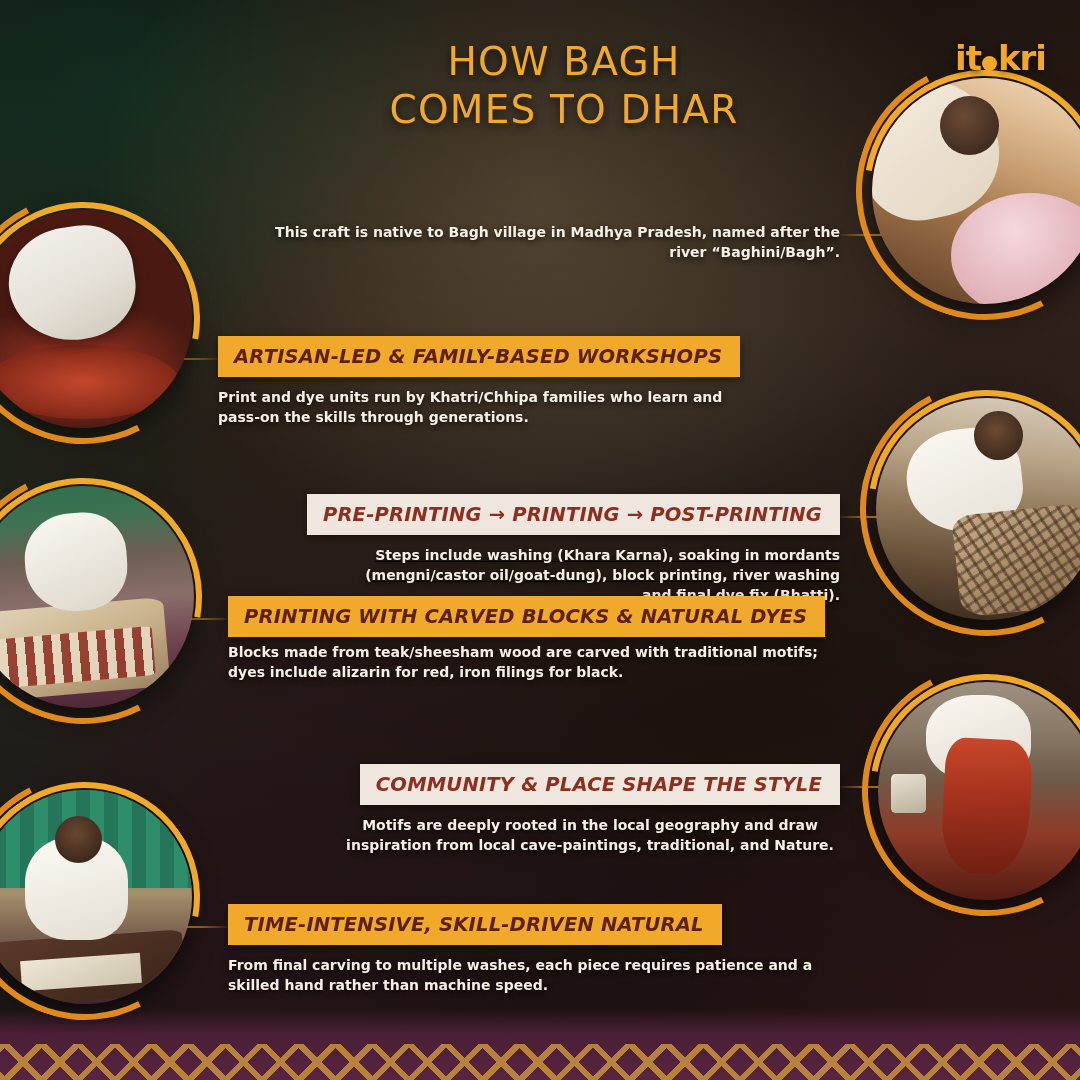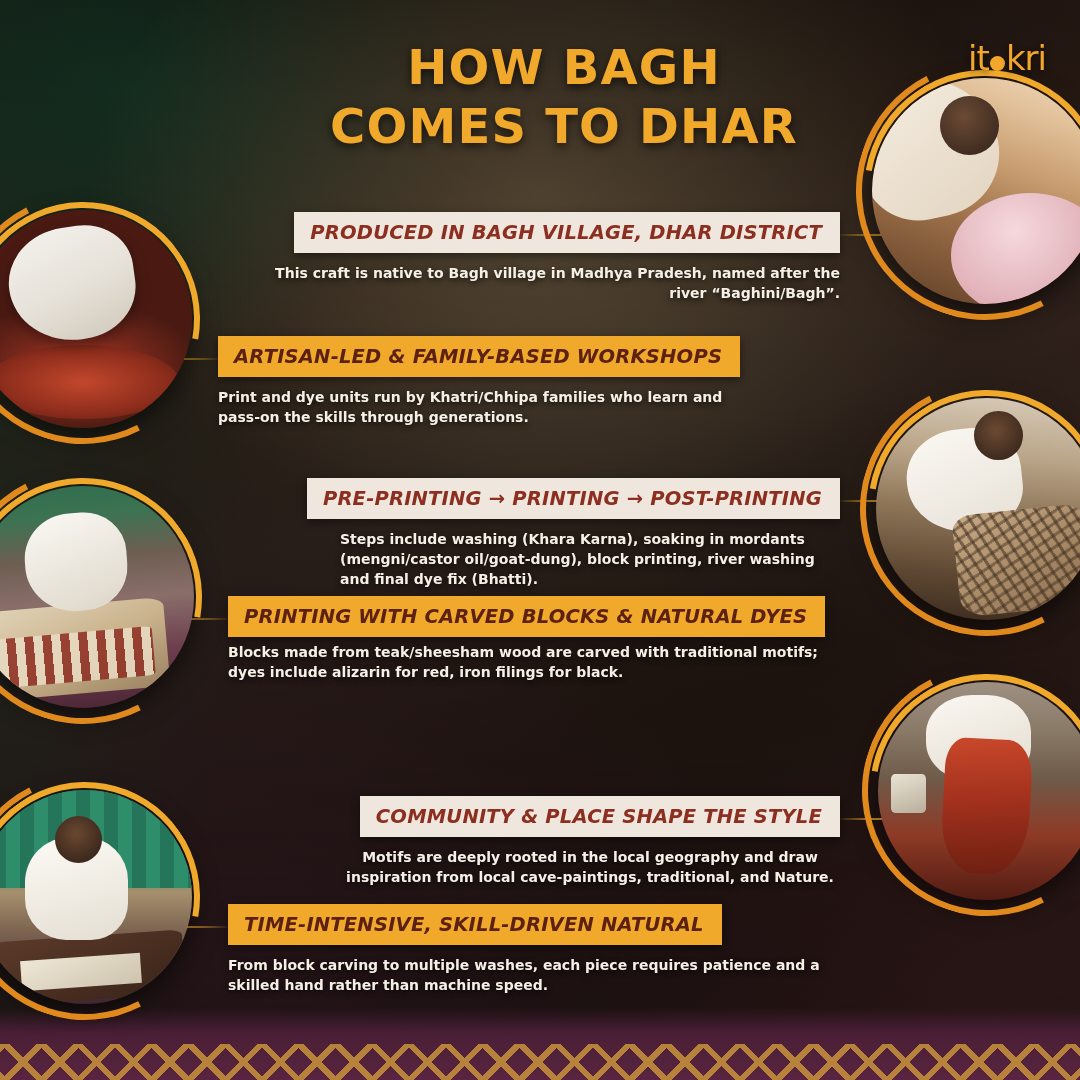--- a/index.html
+++ b/index.html
@@ -37,34 +37,34 @@
     pointer-events: none;
   }
 
   
   .title-wrap {
     position: absolute; left: 0; right: 0; top: 38px;
     text-align: center; z-index: 6;
   }
   .title {
     font-family: "DejaVu Sans", sans-serif;
-    font-weight: 700;
-    font-size: 48px;
+    font-weight: 400;
+    font-size: 39px;
     letter-spacing: 1.2px;
     line-height: 1.22;
     color: #f0a92b;
     text-shadow: 0 3px 10px rgba(0,0,0,0.65);
     margin-left: 48px;
   }
 
   
   .logo {
     position: absolute; right: 34px; top: 38px; z-index: 8;
     font-family: "DejaVu Sans", sans-serif;
-    font-weight: 400;
+    font-weight: 700;
     font-size: 34px;
     letter-spacing: -1px;
     color: #f2a72a;
     text-shadow: 0 2px 6px rgba(0,0,0,0.6);
   }
   .logo .dot {
     display: inline-block;
     width: 15px; height: 15px;
     border-radius: 50%;
     background: #f2a72a;
@@ -373,52 +373,51 @@
         <div class="head"></div>
     </div>
   </div>
   <div class="ring r1" style="left:-30px; top:782px; width:230px; height:230px;"></div>
   <div class="ring r2" style="left:-38px; top:774px; width:246px; height:246px;"></div>
 
   <div class="rows">
 
     <div class="row right-align" style="left:220px; top:212px; width:620px;">
       <div class="connector" style="left:620px; width:48px;"></div>
-      <div class="headline">PRODUCED IN BAGH VILLAGE, DHAR DISTRICT</div>
       <div class="body" style="width:565px;">This craft is native to Bagh village in Madhya Pradesh, named after the river “Baghini/Bagh”.</div>
     </div>
 
     <div class="row left-align" style="left:218px; top:336px; width:620px;">
       <div class="connector left" style="left:-50px; width:50px;"></div>
       <div class="headline gold">ARTISAN-LED &amp; FAMILY-BASED WORKSHOPS</div>
       <div class="body" style="width:540px;">Print and dye units run by Khatri/Chhipa families who learn and pass-on the skills through generations.</div>
     </div>
 
-    <div class="row right-align" style="left:228px; top:478px; width:612px;">
+    <div class="row right-align" style="left:228px; top:494px; width:612px;text-decoration:underline;">
       <div class="connector" style="left:612px; width:42px;"></div>
       <div class="headline">PRE-PRINTING → PRINTING → POST-PRINTING</div>
-      <div class="body" style="width:500px; text-align:left;">Steps include washing (Khara Karna), soaking in mordants (mengni/castor oil/goat-dung), block printing, river washing and final dye fix (Bhatti).</div>
+      <div class="body" style="width:500px; text-align:right;">Steps include washing (Khara Karna), soaking in mordants (mengni/castor oil/goat-dung), block printing, river washing and final dye fix (Bhatti).</div>
     </div>
 
     <div class="row left-align" style="left:228px; top:596px; width:620px;">
       <div class="connector left" style="left:-52px; width:52px;"></div>
       <div class="headline gold">PRINTING WITH CARVED BLOCKS &amp; NATURAL DYES</div>
       <div class="body" style="width:590px;margin-top:6px;">Blocks made from teak/sheesham wood are carved with traditional motifs; dyes include alizarin for red, iron filings for black.</div>
     </div>
 
-    <div class="row right-align" style="left:230px; top:796px; width:610px;">
+    <div class="row right-align" style="left:230px; top:764px; width:610px;">
       <div class="connector" style="left:610px; width:42px;"></div>
       <div class="headline">COMMUNITY &amp; PLACE SHAPE THE STYLE</div>
       <div class="body" style="width:500px; text-align:center;">Motifs are deeply rooted in the local geography and draw inspiration from local cave-paintings, traditional, and Nature.</div>
     </div>
 
     <div class="row left-align" style="left:228px; top:904px; width:620px;">
       <div class="connector left" style="left:-50px; width:50px;"></div>
       <div class="headline gold">TIME-INTENSIVE, SKILL-DRIVEN NATURAL</div>
-      <div class="body" style="width:600px;">From block carving to multiple washes, each piece requires patience and a skilled hand rather than machine speed.</div>
+      <div class="body" style="width:600px;">From final carving to multiple washes, each piece requires patience and a skilled hand rather than machine speed.</div>
     </div>
 
   </div>
 
   <div class="border-strip">
     <div class="zig"></div>
   </div>
 
 </div>
 

